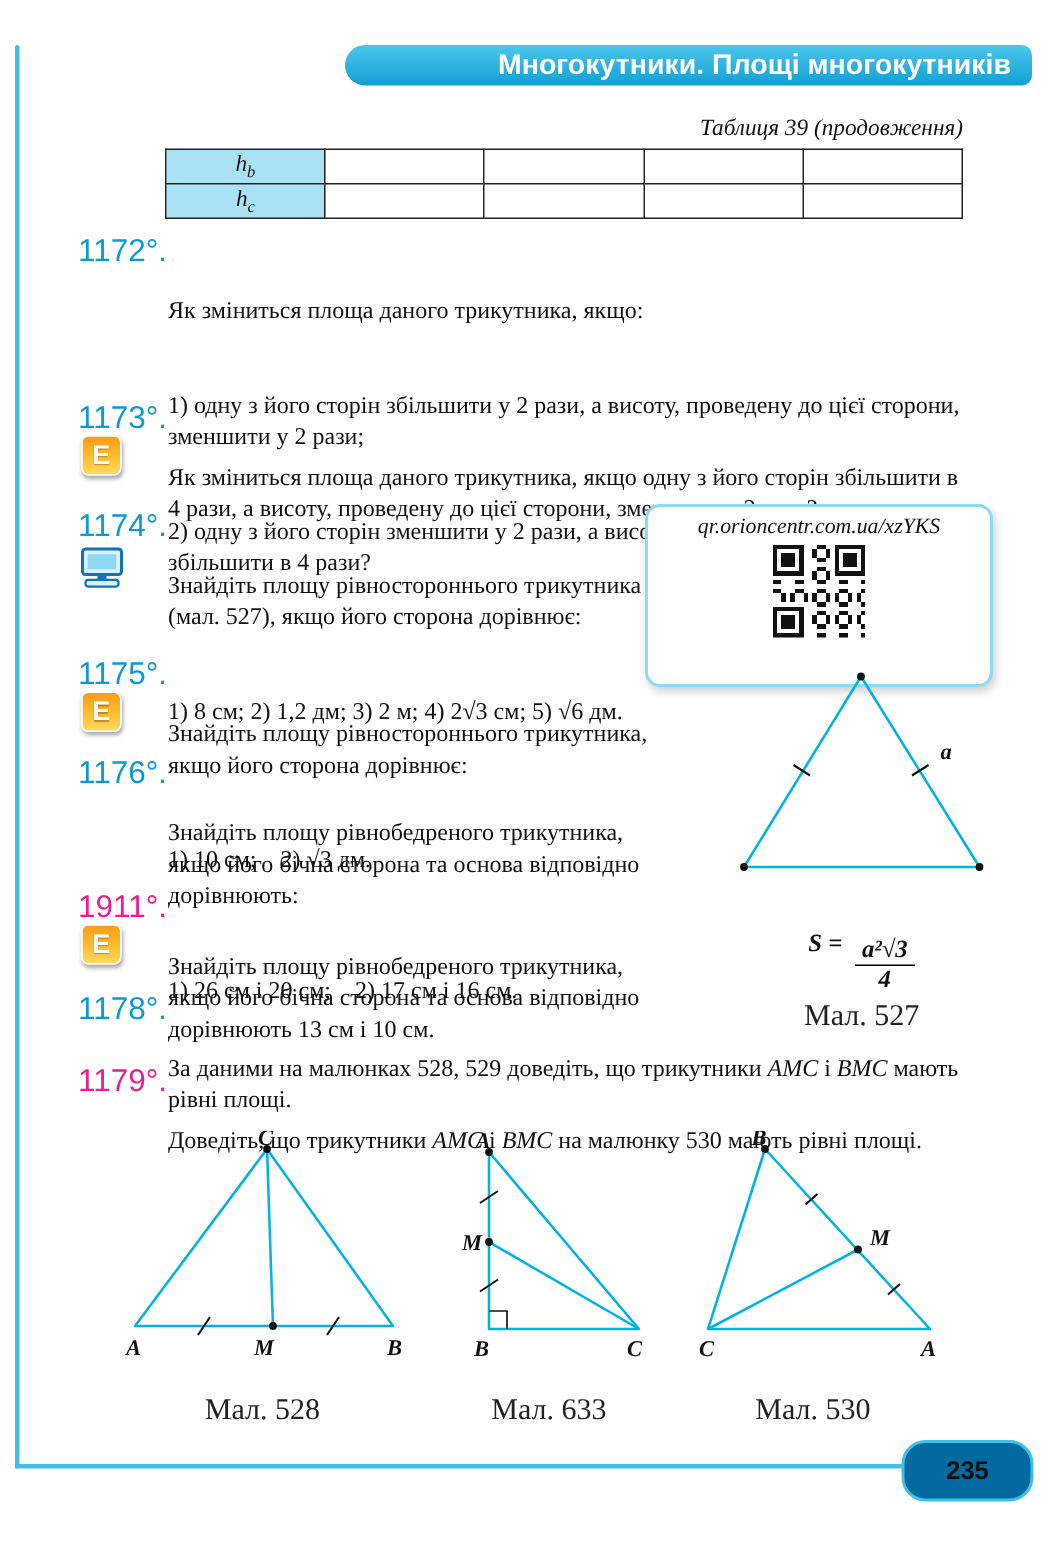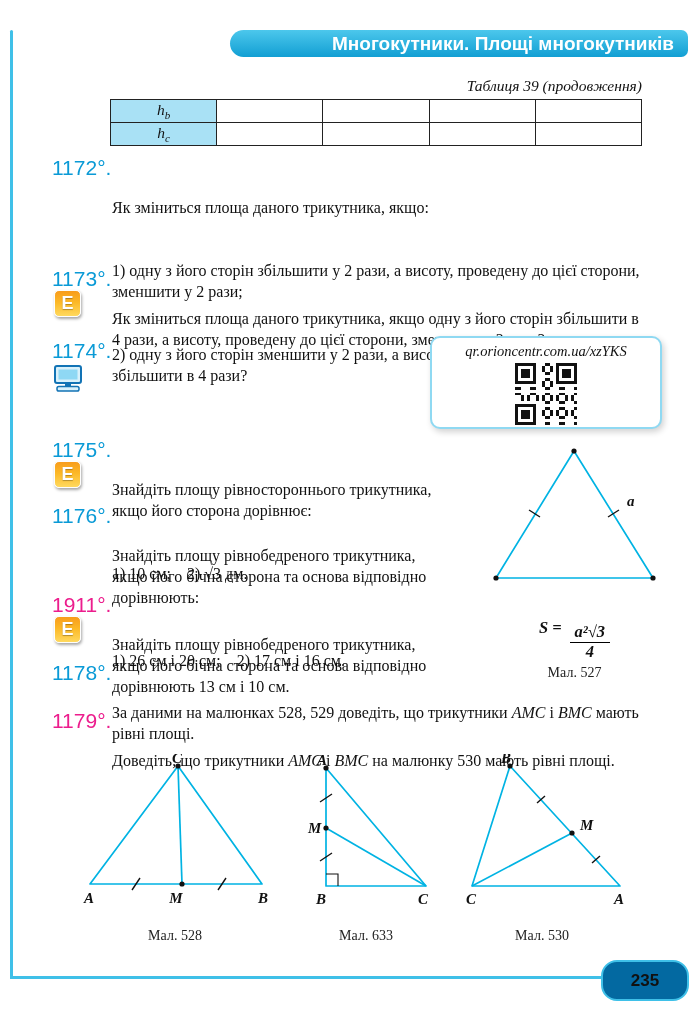--- a/index.html
+++ b/index.html
@@ -38,33 +38,33 @@
 
   .eicon { position:absolute; left:2px; width:27px; height:27px; border-radius:5px;
     background:linear-gradient(180deg,#f89c1c 0%,#fcb826 45%,#ffd95e 100%);
     border:1px solid #fdfdfd; box-shadow:1px 2px 3px rgba(0,0,0,.35);
     display:flex; align-items:center; justify-content:center;
     color:#fff; font-family:"Liberation Sans",sans-serif; font-weight:bold; font-size:18px;
     text-shadow:0 1px 1px rgba(0,0,0,.3); }
   .compicon { position:absolute; left:0; }
 
   
-  .qr-box { position:absolute; left:430px; top:336px; width:232px; height:93px; background:#fff;
+  .qr-box { position:absolute; left:430px; top:336px; width:232px; height:122px; background:#fff;
     border:2px solid #8fd9f2; border-radius:10px; box-shadow:2px 3px 6px rgba(0,0,0,.18);
     display:flex; flex-direction:column; align-items:center; padding-top:5px; }
   .qr-url { font-style:italic; font-size:14.5px; }
   .qr-svg { margin-top:3px; }
 
   
   .fig527 { position:absolute; left:482px; top:444px; width:185px; text-align:center; }
   .formula { display:flex; align-items:center; justify-content:center; gap:8px; margin-top:4px;
     font-style:italic; font-weight:bold; font-size:16.5px; }
   .frac { display:inline-flex; flex-direction:column; align-items:center; line-height:1.15; }
   .frac .num { border-bottom:1.6px solid #000; padding:0 5px;margin-top:29px; }
-  .fig-caption { font-size:14px; margin-top:3px; color:#222; }
+  .fig-caption { font-size:20px; margin-top:3px; color:#222; }
 
   
   .figblock { position:absolute; top:754px; text-align:center; }
   .figblock .fig-caption { margin-top:18px; }
 
   svg .tri { stroke:#00b3e3; stroke-width:1.7; fill:none; stroke-linejoin:round; }
   svg .tick { stroke:#111; stroke-width:1.4; }
   svg .dot { fill:#111; }
   svg .vlabel { font-family:"Liberation Serif",serif; font-style:italic; font-weight:bold; font-size:15px; fill:#111; }
   svg .ra { stroke:#111; stroke-width:1.1; fill:none; }
@@ -124,20 +124,24 @@
 
   <div class="problem" style="top:338px;">
     <div class="pnum blue">1174°.</div>
     <div class="compicon" style="top:26px;">
       <svg width="32" height="29" viewBox="0 0 32 29">
         <rect x="3" y="2" width="26" height="17" rx="2" fill="#d9f1fb" stroke="#1273b5" stroke-width="2"></rect>
         <rect x="6.5" y="5.5" width="19" height="10" fill="#8fd8f4"></rect>
         <rect x="13" y="19" width="6" height="3" fill="#1273b5"></rect>
         <rect x="5" y="22.5" width="22" height="4.5" rx="1.8" fill="#d9f1fb" stroke="#1273b5" stroke-width="1.5"></rect>
       </svg>
+    </div>
+    <div class="ptext" style="width:332px;">
+      <p>Знайдіть площу рівностороннього трикутника (мал. 527), якщо його сторона дорівнює:</p>
+      <p>1) 8 см; 2) 1,2 дм; 3) 2 м; 4) 2√3 см; 5) √6 дм.</p>
     </div>
   </div>
 
   <div class="qr-box">
     <div class="qr-url">qr.orioncentr.com.ua/xzYKS</div>
     <svg class="qr-svg" width="62" height="62" viewBox="0 0 21 21" shape-rendering="crispEdges">
       <g fill="#111">
         <rect x="0" y="0" width="7" height="7"></rect>
           <rect x="1" y="1" width="5" height="5" fill="#fff"></rect>
           <rect x="2" y="2" width="3" height="3"></rect>

